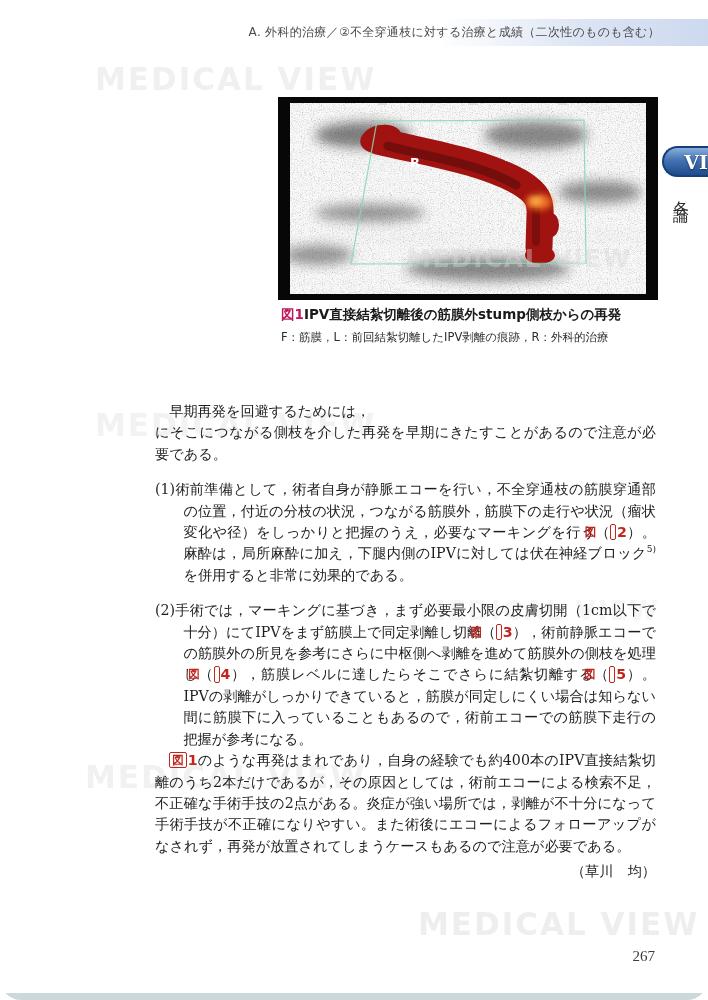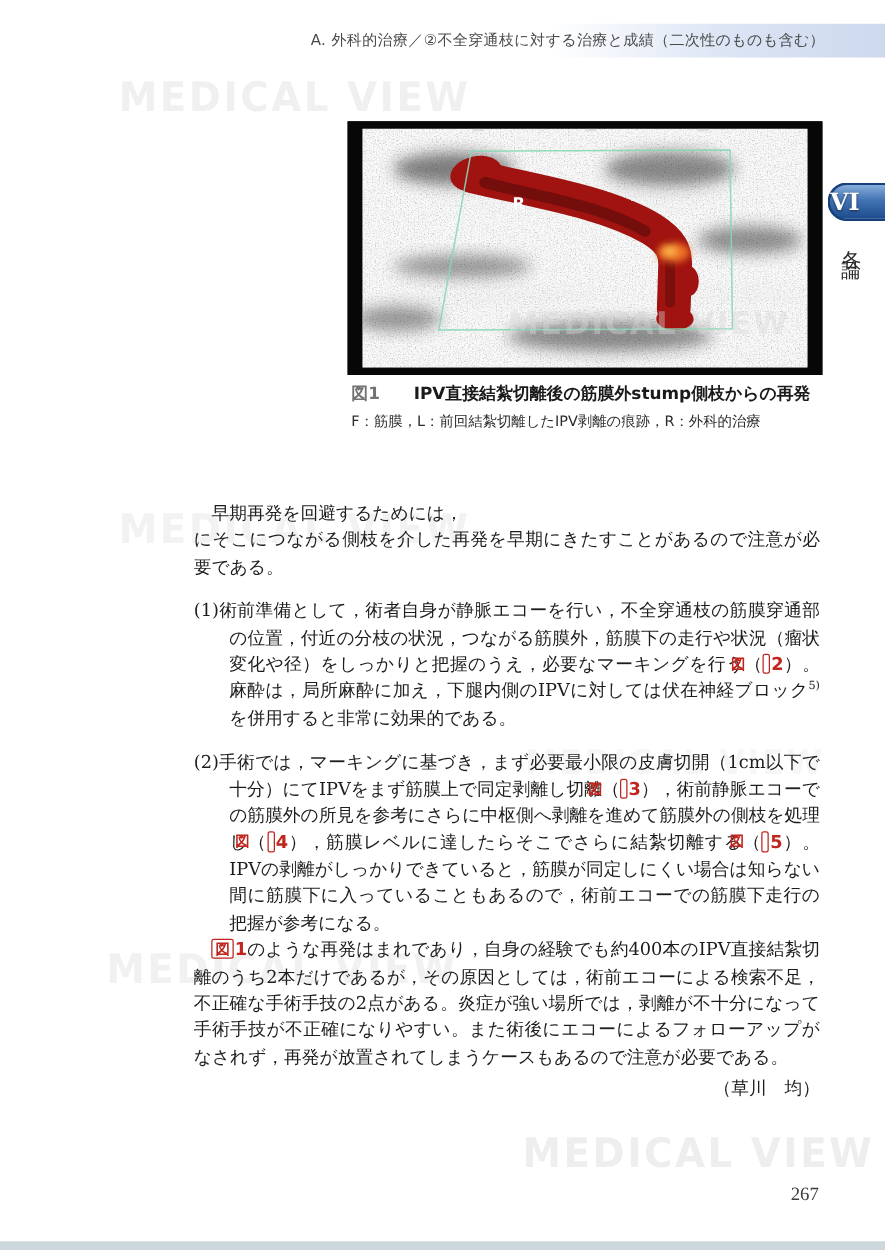--- a/index.html
+++ b/index.html
@@ -1,17 +1,17 @@
 <!DOCTYPE html>
 <html lang="ja"><head>
 <meta charset="utf-8">
 <style>
   html,body{margin:0;padding:0;background:#fff;}
   .page{position:relative;width:708px;height:1000px;background:#ffffff;overflow:hidden;
-        font-family:"DejaVu Sans",sans-serif;}
+        font-family:"DejaVu Sans",sans-serif;border-radius:21px;}
 
   
   .header-band{position:absolute;left:440px;top:19px;width:268px;height:27px;
     background:linear-gradient(to right, rgba(216,226,243,0) 0%, #dbe4f4 55%, #cdd9ee 100%);}
   .header-text{position:absolute;right:48px;top:24px;font-size:12px;color:#4a4a4a;
     letter-spacing:.3px;white-space:nowrap;}
 
   
   .wm{position:absolute;font-family:"DejaVu Sans",sans-serif;font-weight:700;
       letter-spacing:2px;white-space:nowrap;transform:scaleY(1.05);pointer-events:none;}
@@ -19,31 +19,31 @@
   .wm2{left:95px;top:406px;font-size:31px;color:rgba(40,40,40,0.06);}
   .wm3{left:420px;top:596px;font-size:26px;color:rgba(40,40,40,0.045);}
   .wm4{left:85px;top:758px;font-size:31px;color:rgba(40,40,40,0.065);}
   .wm5{left:418px;top:905px;font-size:31px;color:rgba(40,40,40,0.08);}
 
   
   .side-tab{position:absolute;left:662px;top:146px;width:46px;height:31px;
     border-radius:16px 0 0 16px;
     background:linear-gradient(to bottom,#88aedd 0%,#4273b2 45%,#1d4c8e 100%);
     border:2px solid #16407a;border-right:none;box-sizing:border-box;
-    display:flex;align-items:center;justify-content:flex-start;}
+    display:flex;align-items:center;justify-content:flex-end;}
   .side-tab span{color:#fff;font-family:"DejaVu Serif",serif;font-weight:700;
     font-size:19px;text-shadow:0 1px 2px rgba(0,0,0,.55);}
   .side-tab-label{position:absolute;left:670px;top:188px;writing-mode:vertical-rl;
     font-size:16px;color:#2b2b2b;letter-spacing:6px;font-weight:500;}
 
   
   .figure-panel{position:absolute;left:278px;top:97px;width:380px;height:203px;background:#000;}
   .figure-caption{position:absolute;left:281px;top:306px;font-size:13.5px;font-weight:700;
     color:#1a1a1a;white-space:nowrap;}
-  .caption-tag{color:#737373;margin-right:27px;}
+  .caption-tag{color:#be185d;margin-right:0;}
   .figure-legend{position:absolute;left:281px;top:330px;font-size:11.5px;color:#2b2b2b;white-space:nowrap;}
 
   
   .body-text{position:absolute;left:155px;top:401px;width:501px;
     font-family:"DejaVu Serif","Liberation Serif",serif;
     font-size:14.2px;line-height:21.4px;color:#1d1d1d;}
   .para{text-align:justify;}
   .para.li{padding-left:2em;text-indent:-2em;margin-top:14px;}
   .para.author{text-align:right;margin-top:4px;}
   .figbox{display:inline-block;border:1.2px solid #c0251e;color:#c0251e;font-weight:700;

